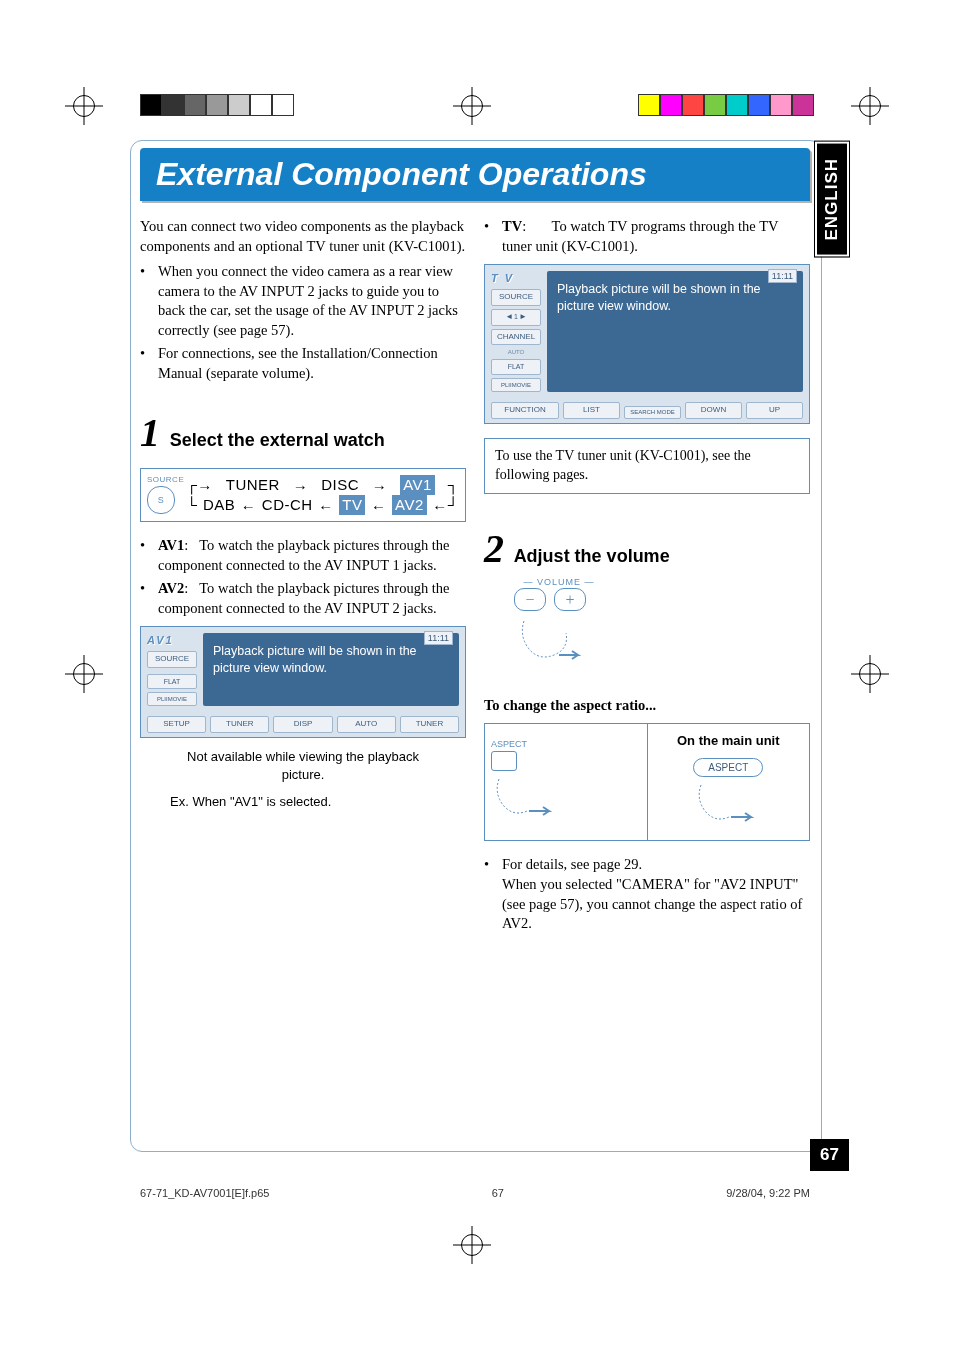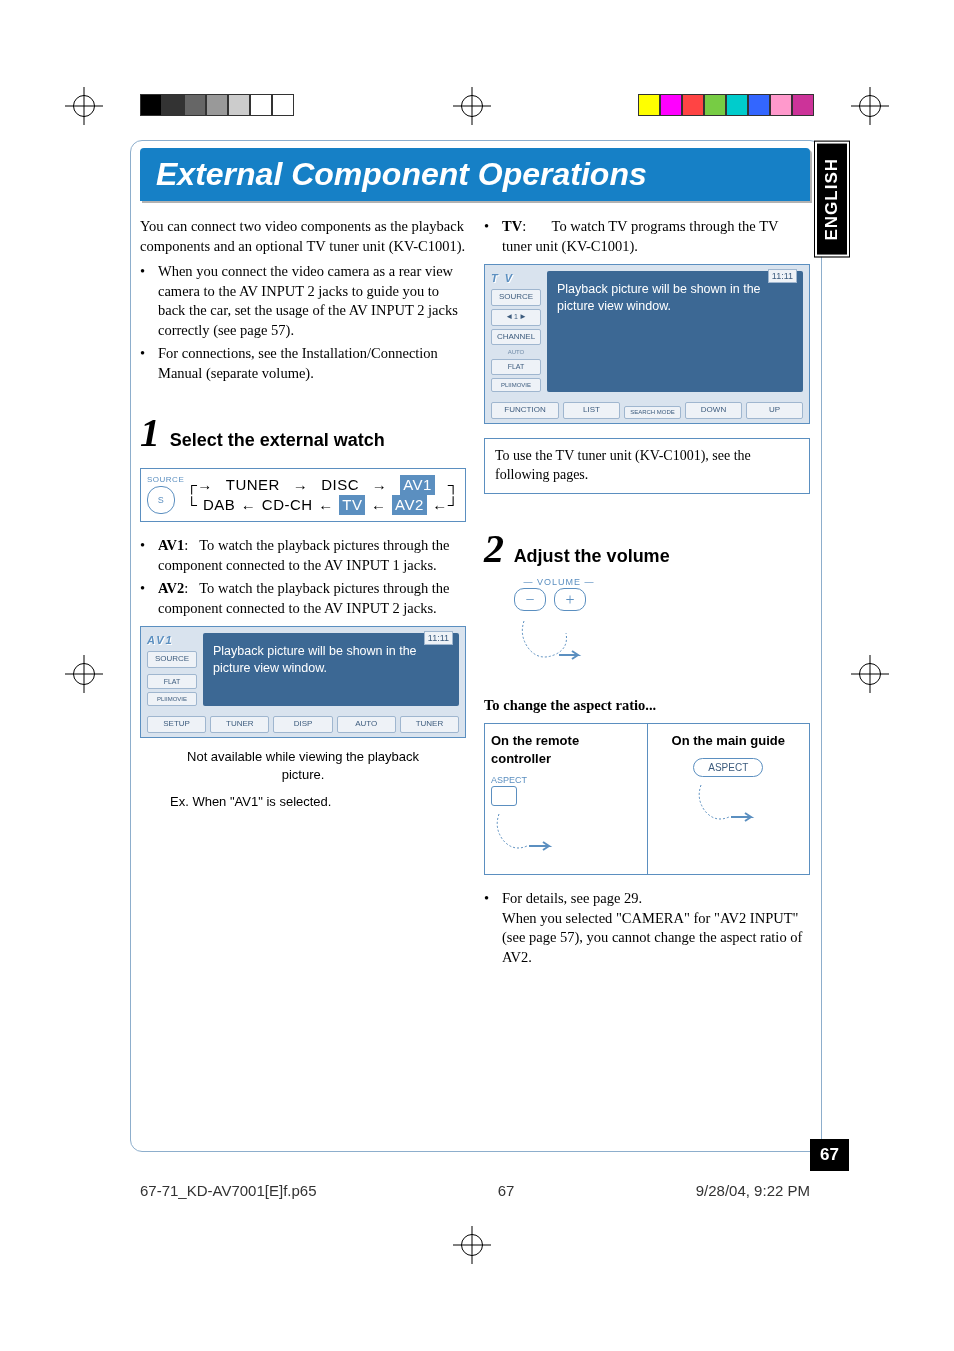--- a/index.html
+++ b/index.html
@@ -33,21 +33,21 @@
 .caption { font-family:Arial,sans-serif; font-size:13px; margin-top:10px; }
 .note-box { border:1px solid #5b8fc0; padding:8px 10px; margin-top:14px; font-size:14px; }
 .subhead { font-weight:bold; margin-top:24px; }
 .split { display:flex; border:1px solid #5b8fc0; margin-top:8px; font-family:Arial,sans-serif; }
 .split > div { flex:1; padding:8px 6px; }
 .split > div:first-child { border-right:1px solid #5b8fc0; }
 .split .hdr { font-weight:bold; font-size:13px; }
 .rounded-btn { display:inline-block; border:1px solid #5b8fc0; border-radius:12px; padding:2px 14px; font-size:10px; color:#3c5b7d; margin-top:8px; }
 .lang-tab { position:absolute; right:105px; top:142px; background:#000; color:#fff; font-family:Arial,sans-serif; font-weight:bold; writing-mode:vertical-rl; transform:rotate(180deg); padding:14px 5px; letter-spacing:1px; border:2px solid #fff; outline:1px solid #000; font-size:17px; }
 .page-num { position:absolute; right:105px; bottom:180px; background:#000; color:#fff; font-family:Arial,sans-serif; font-weight:bold; padding:6px 10px; font-size:17px; }
-.footer { position:absolute; left:140px; bottom:152px; width:670px; display:flex; justify-content:space-between; font-family:Arial,sans-serif; font-size:15px; color:#333; }
+.footer { position:absolute; left:140px; bottom:152px; width:670px; display:flex; justify-content:space-between; font-family:Arial,sans-serif; font-size:11px; color:#333; }
 .content-border { position:absolute; left:130px; top:140px; width:690px; height:1010px; border:1px solid #8daecc; border-radius:12px; pointer-events:none; }
 svg.remote-hint { width:70px; height:55px; }
 </style>
 </head>
 <body>
 
 <div class="page">
 
   <div class="regmark" style="left:70px; top:92px;">
       <span class="c"></span>
@@ -229,30 +229,29 @@
           </div>
           <svg class="remote-hint" viewBox="0 0 70 55">
             <path d="M10 10 Q5 25 15 38 Q25 50 40 44 Q55 38 52 22" fill="none" stroke="#5b8fc0" stroke-width="1" stroke-dasharray="2 2"></path>
             <path d="M45 44 L64 44 L58 40 M64 44 L58 48" fill="none" stroke="#5b8fc0" stroke-width="2"></path>
           </svg>
         </div>
 
         <div class="subhead">To change the aspect ratio...</div>
         <div class="split">
           <div>
-            <div class="hdr">On the remote controller</div>
             <div style="font-size:9px; color:#5b8fc0; margin-top:6px;">ASPECT</div>
             <div style="width:24px;height:18px;border:1px solid #5b8fc0;border-radius:3px;"></div>
             <svg class="remote-hint" viewBox="0 0 70 55">
               <path d="M8 8 Q3 22 12 34 Q22 46 36 40" fill="none" stroke="#5b8fc0" stroke-width="1" stroke-dasharray="2 2"></path>
               <path d="M38 40 L58 40 L52 36 M58 40 L52 44" fill="none" stroke="#5b8fc0" stroke-width="2"></path>
             </svg>
           </div>
           <div style="text-align:center;">
-            <div class="hdr">On the main guide</div>
+            <div class="hdr">On the main unit</div>
             <span class="rounded-btn">ASPECT</span>
             <svg class="remote-hint" viewBox="0 0 70 55" style="display:block;margin:0 auto;">
               <path d="M8 8 Q3 22 12 34 Q22 46 36 40" fill="none" stroke="#5b8fc0" stroke-width="1" stroke-dasharray="2 2"></path>
               <path d="M38 40 L58 40 L52 36 M58 40 L52 44" fill="none" stroke="#5b8fc0" stroke-width="2"></path>
             </svg>
           </div>
         </div>
 
         <div class="bullet-row" style="margin-top:14px;">
             <span class="dot">•</span>

